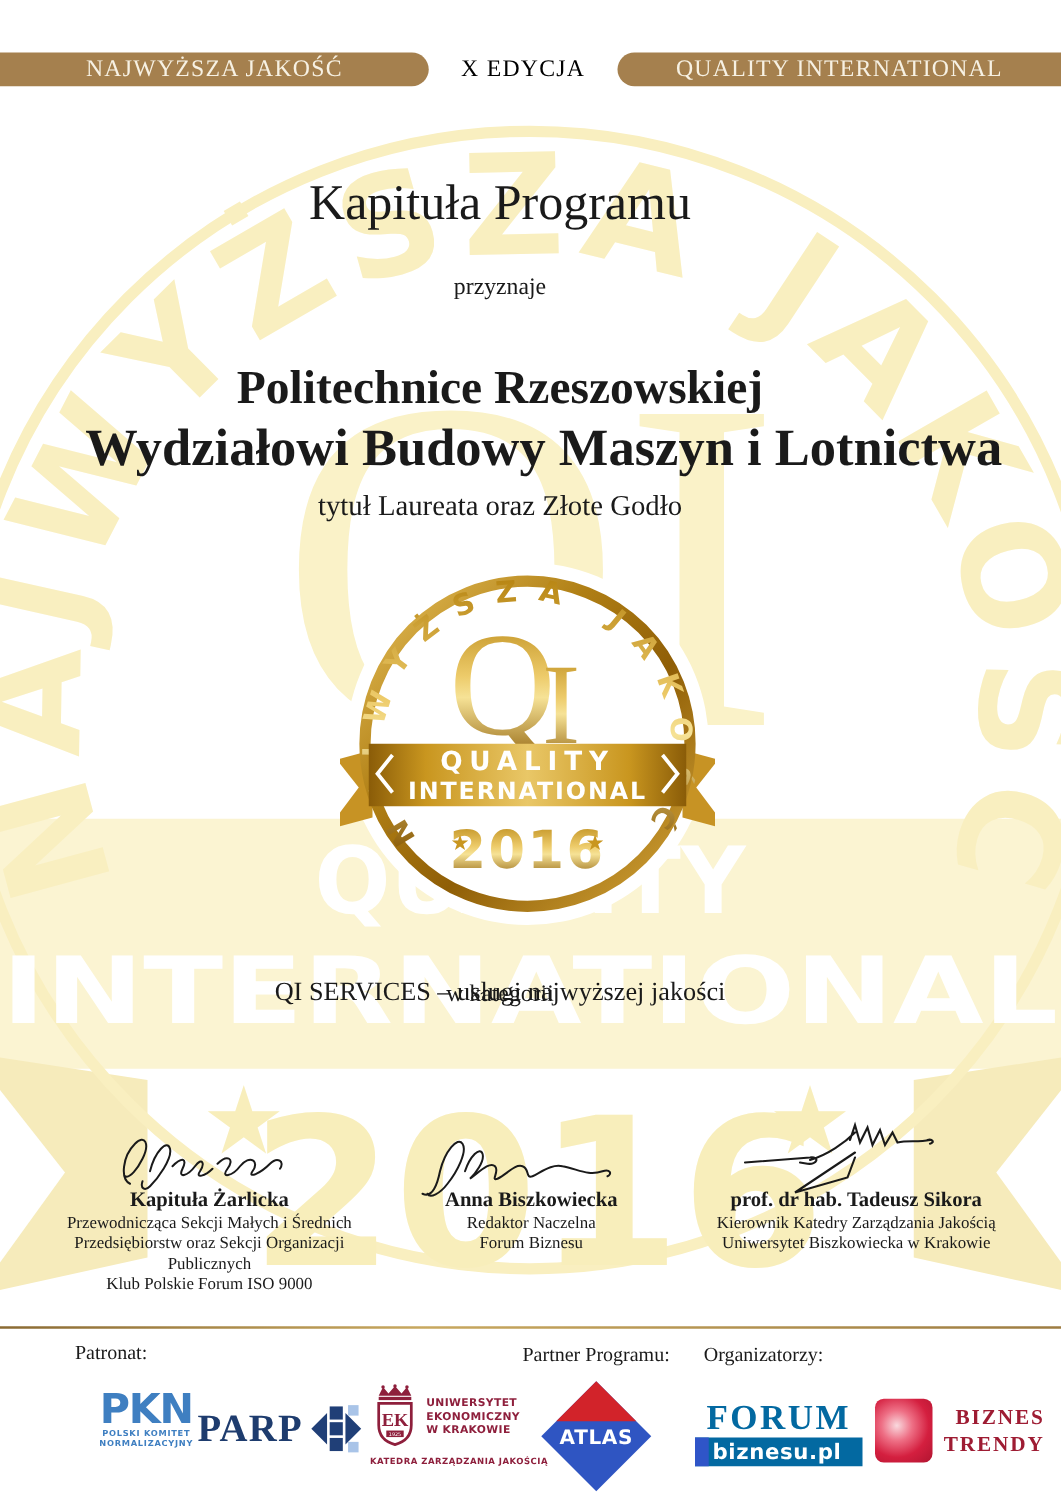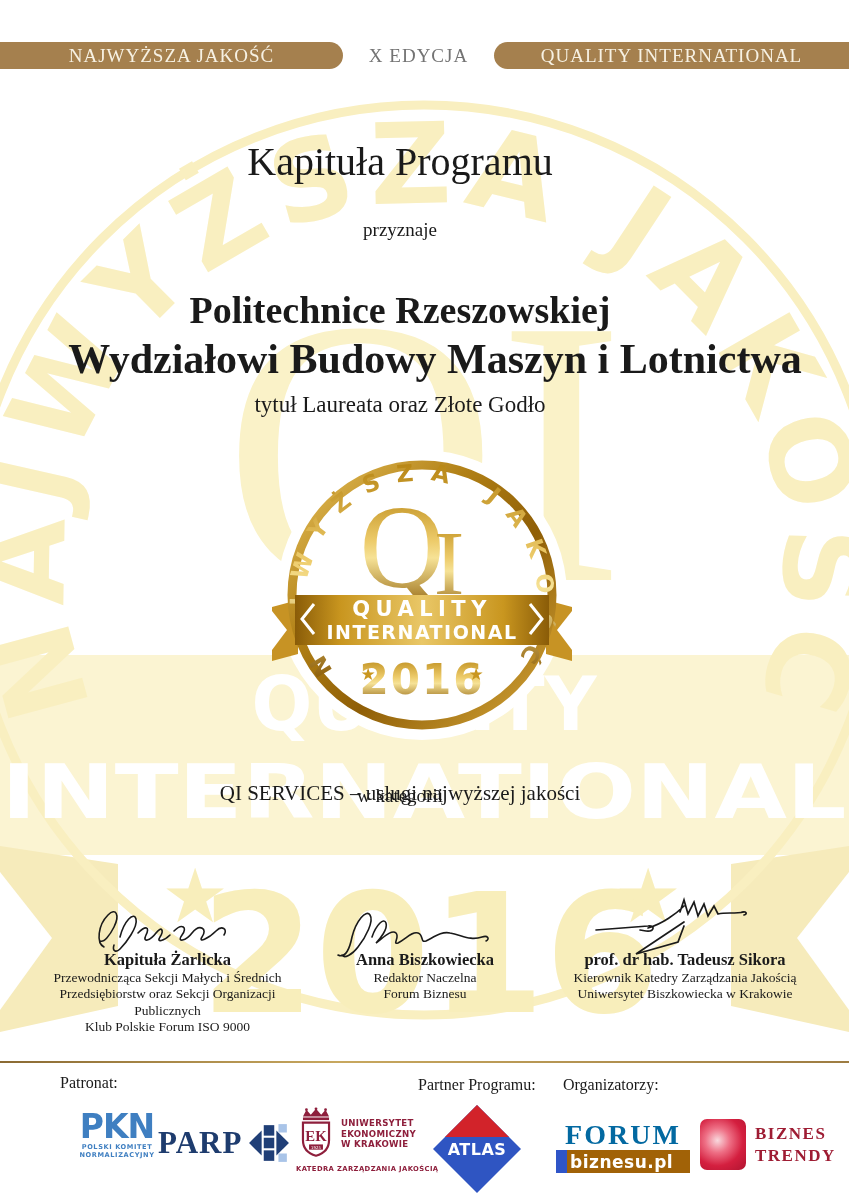--- a/index.html
+++ b/index.html
@@ -8,21 +8,21 @@
   .abs{position:absolute;}
   .ctr{left:0;width:800px;text-align:center;}
   
   svg.wm{position:absolute;left:0;top:0;pointer-events:none;}
   
   .bar{position:absolute;top:42px;height:27px;background:#a5804e;display:flex;align-items:center;justify-content:center;}
   .bar-left{left:0;width:343px;border-radius:0 14px 14px 0;}
   .bar-right{left:494px;width:355px;border-radius:14px 0 0 14px;}
   .bar span{color:#f7f1e3;font-size:19px;letter-spacing:1px;white-space:nowrap;}
   .bar-center{position:absolute;top:42px;left:343px;width:151px;height:27px;display:flex;align-items:center;justify-content:center;}
-  .bar-center span{color:#737373;font-size:19px;letter-spacing:1px;}
+  .bar-center span{color:#000000;font-size:19px;letter-spacing:1px;}
   
   .title{top:138px;font-size:40px;}
   .verb{top:219px;font-size:19px;}
   .rec1{top:288px;font-size:38px;font-weight:bold;}
   .rec2{top:335px;font-size:42px;font-weight:bold;padding-left:35px;}
   .award{top:392px;font-size:23px;}
   .kat{top:748px;font-size:19px;margin-top:37px;}
   .katname{top:781px;font-size:21px;}
   .katsub{top:819px;font-size:20px;font-style:italic;}
   
@@ -40,27 +40,27 @@
   .pkn .sub{font-size:6.6px;font-weight:bold;letter-spacing:.6px;line-height:1.25;}
   .parp{position:absolute;left:158px;top:1122px;display:flex;align-items:center;gap:6px;}
   .parp .txt{font-size:31px;font-weight:bold;color:#1e3c6e;letter-spacing:1px;}
   .uek{position:absolute;left:296px;top:1106px;width:145px;color:#8e1f3c;}
   .uek-row{display:flex;align-items:center;gap:5px;}
   .uek-lines{font-family:"DejaVu Sans",sans-serif;font-size:8.6px;font-weight:bold;line-height:1.25;letter-spacing:.3px;}
   .uek-sub{font-family:"DejaVu Sans",sans-serif;font-size:6.8px;font-weight:bold;letter-spacing:.4px;margin-top:3px;white-space:nowrap;}
   .atlas{position:absolute;left:430px;top:1102px;}
   .forum{position:absolute;left:556px;top:1121px;width:134px;text-align:center;}
   .forum .big{font-size:28px;font-weight:bold;color:#0369a1;letter-spacing:2px;line-height:1;}
-  .forum .redbar{margin-top:1px;height:23px;background:#a16207;display:flex;align-items:center;}
+  .forum .redbar{margin-top:1px;height:23px;background:#0369a1;display:flex;align-items:center;}
   .forum .bluechip{width:11px;height:23px;background:#2f55c8;}
   .forum .redbar span{color:#fff;font-family:"DejaVu Sans",sans-serif;font-weight:bold;font-size:17px;padding-left:3px;letter-spacing:.5px;}
   .biznes{position:absolute;left:700px;top:1119px;display:flex;align-items:center;gap:9px;}
   .biznes .tile{width:46px;height:51px;border-radius:7px;
       background:radial-gradient(circle at 38% 42%, #f9d9de 0%, #ee6f85 30%, #d41f3f 62%, #b01430 100%);}
-  .biznes .txt{font-size:17px;font-weight:bold;color:#9e1c33;letter-spacing:1.5px;line-height:1.25;}
+  .biznes .txt{font-size:17px;font-weight:bold;color:#9e1c33;letter-spacing:1.5px;line-height:1.25;text-align:right;}
 </style>
 </head>
 <body>
 
 <div class="page">
 
   <svg class="wm" width="849" height="1200" viewBox="0 0 849 1200" aria-hidden="true">
 
     <rect x="0" y="655" width="849" height="200" fill="#fbf4d2"></rect>
 

